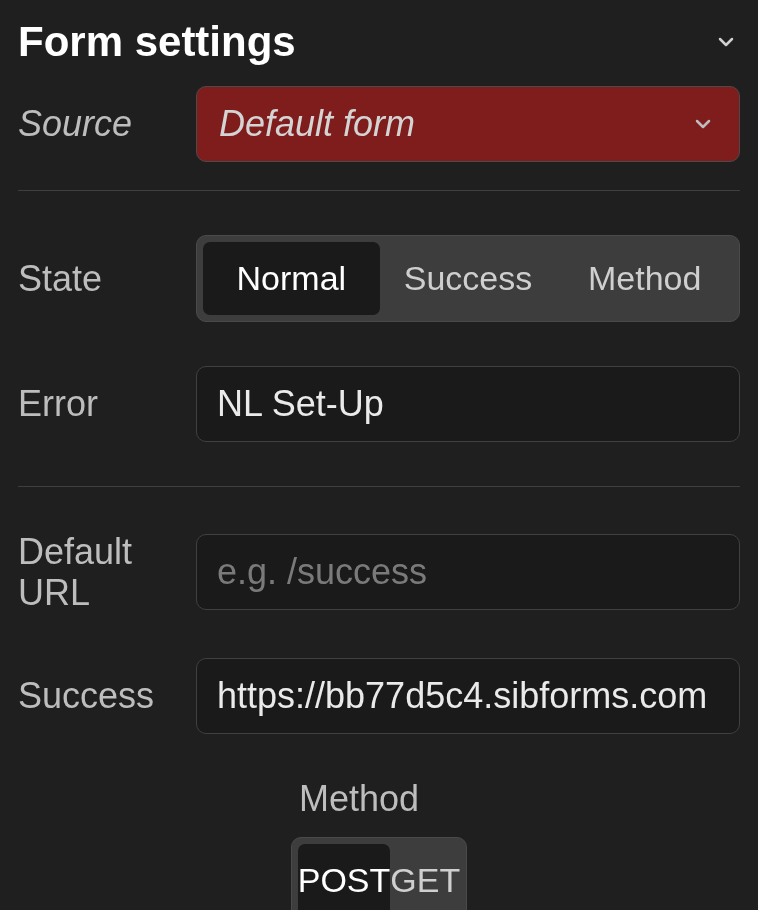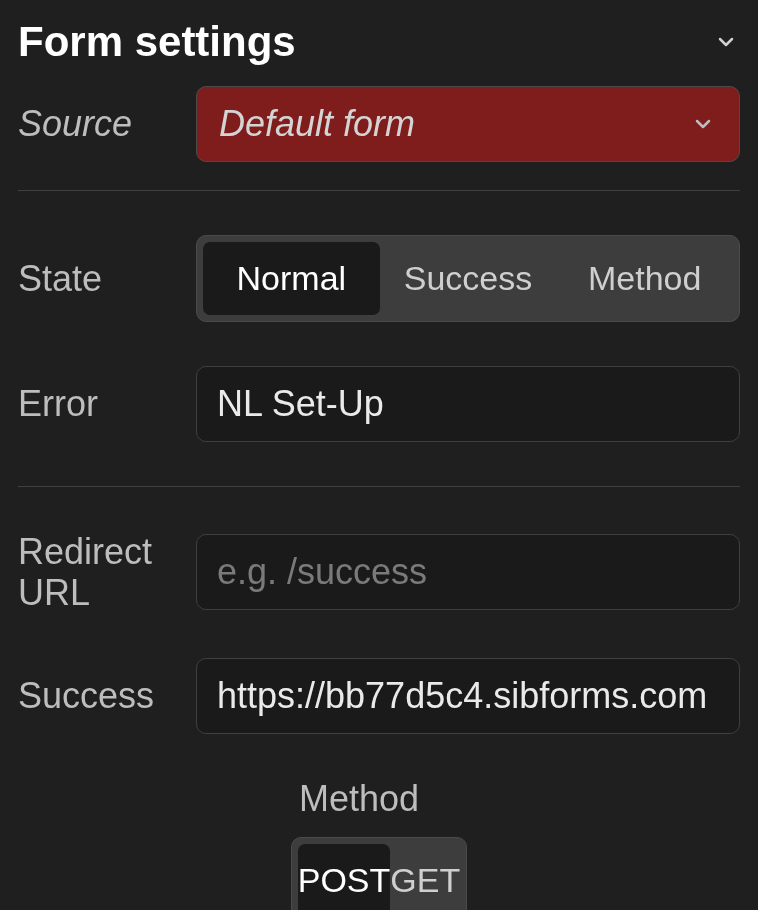--- a/index.html
+++ b/index.html
@@ -148,21 +148,21 @@
   <div class="row">
     <div class="label">Error</div>
     <div class="control">
       <input type="text" class="text-input" value="NL Set-Up" style="">
     </div>
   </div>
 
   <div class="divider"></div>
 
   <div class="row">
-    <div class="label">Redirect URL</div>
+    <div class="label">Default URL</div>
     <div class="control">
       <input type="text" class="text-input" placeholder="e.g. /success" style="">
     </div>
   </div>
 
   <div class="row">
     <div class="label">Success</div>
     <div class="control">
       <input type="text" class="text-input" value="https://bb77d5c4.sibforms.com" style="">
     </div>

